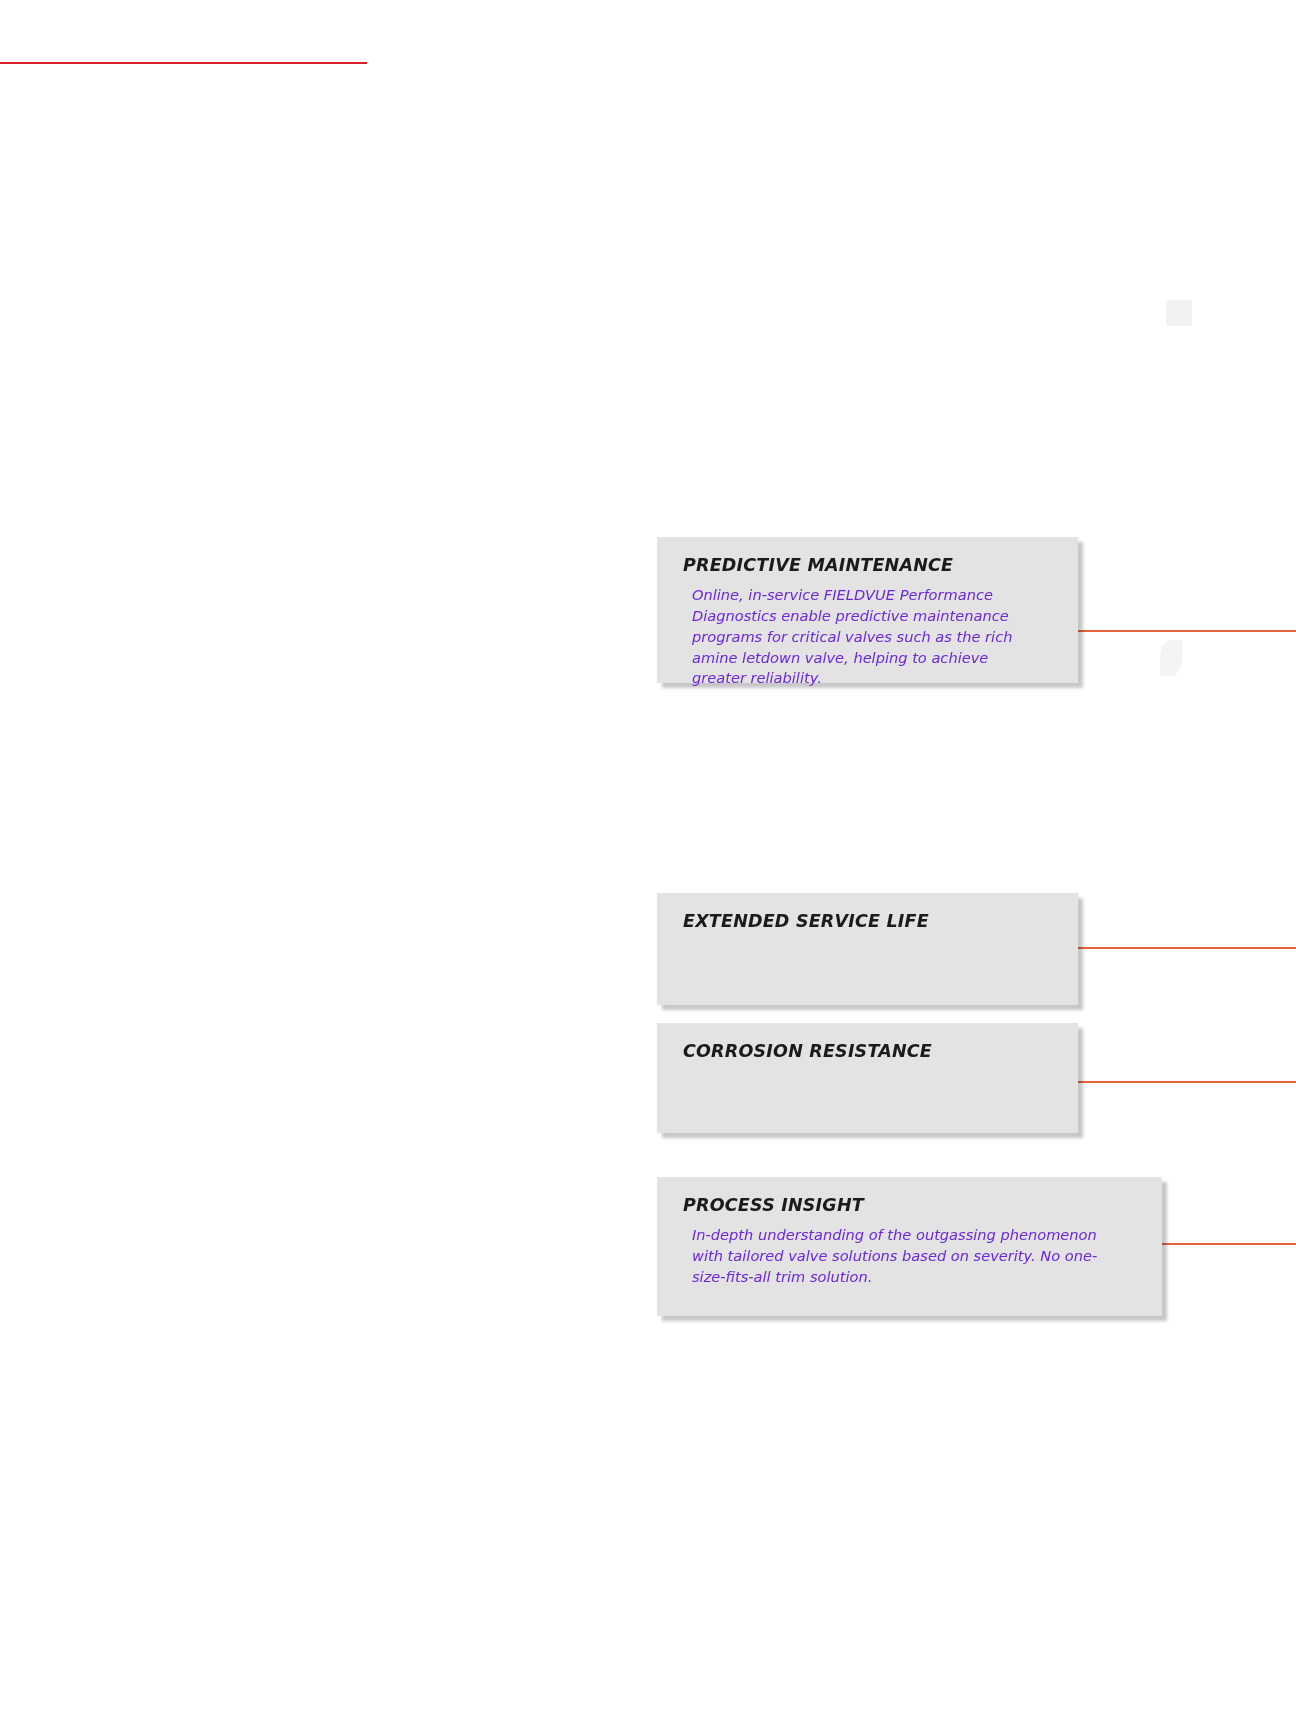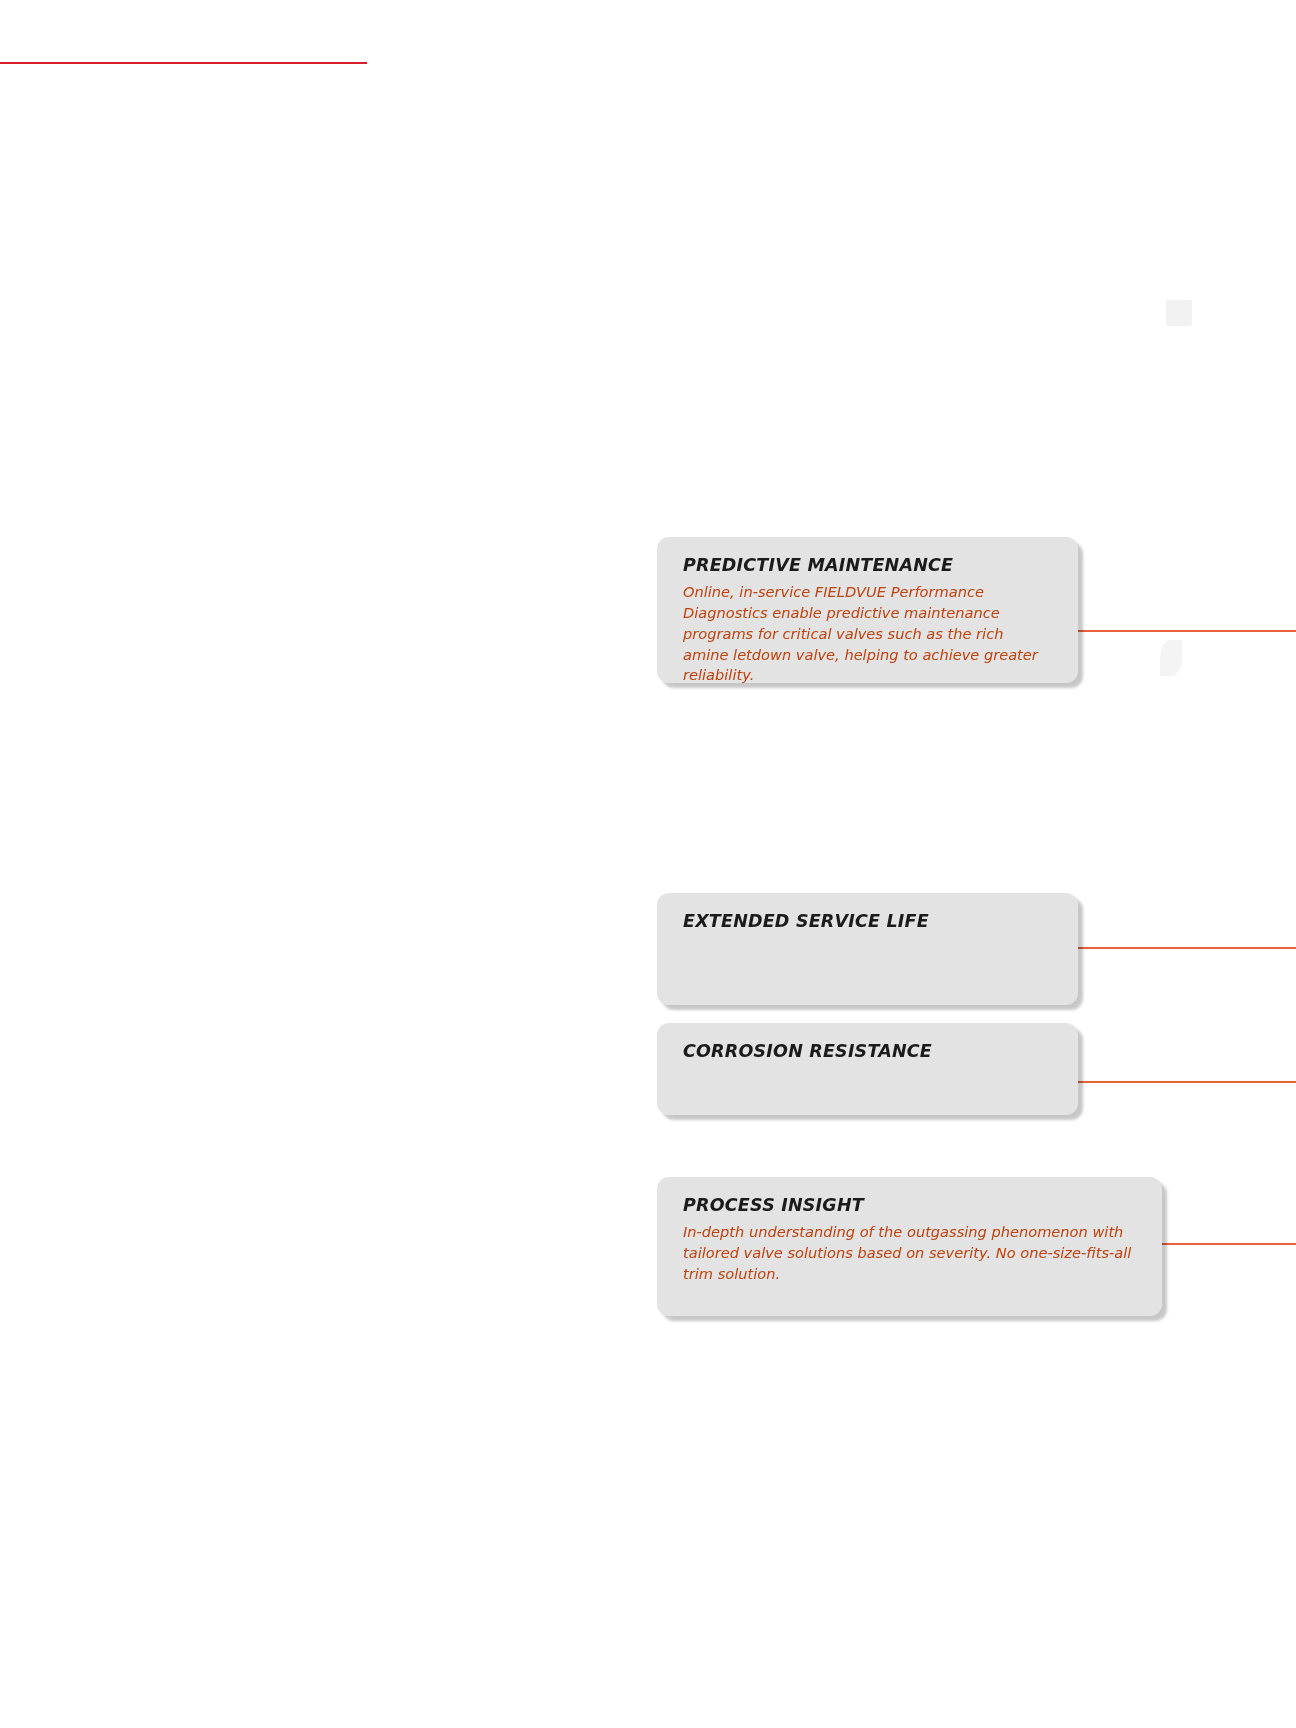--- a/index.html
+++ b/index.html
@@ -52,58 +52,57 @@
     background: #e8623c;
   }
 
   
   .callout {
     position: absolute;
     box-sizing: border-box;
     background: #e3e3e3;
     box-shadow: 5px 5px 3px rgba(0,0,0,0.22);
     padding: 18px 26px 20px 26px;
-    border-radius: 12px;
   }
   .callout .c-title {
     font-family: "DejaVu Sans", sans-serif;
     font-weight: 700;
     font-style: italic;
     font-size: 17.5px;
     letter-spacing: 0.2px;
     color: #1b1b1b;
     margin: 0 0 6px 0;
     line-height: 1.2;
     white-space: nowrap;
   }
   .callout .c-body {
     font-family: "DejaVu Sans", sans-serif;
     font-style: italic;
     font-weight: 400;
     font-size: 14.6px;
     line-height: 1.43;
-    color: #c2410c;
-    margin: 0;
+    color: #6d28d9;
+    margin: 9px;
   }
   .callout .c-body sub {
     font-size: 0.72em;
     vertical-align: baseline;
     position: relative;
     top: 0.28em;
   }
 
   
   #box-predictive-maintenance {
     left: 657px;  top: 537px;  width: 421px;  height: 146px;
   }
   #box-extended-service-life {
     left: 657px;  top: 893px;  width: 421px;  height: 112px;
   }
   #box-corrosion-resistance {
-    left: 657px;  top: 1023px; width: 421px;  height: 92px;
+    left: 657px;  top: 1023px; width: 421px;  height: 110px;
   }
   #box-process-insight {
     left: 657px;  top: 1177px; width: 505px;  height: 139px;
   }
 
   
   #connector-predictive-maintenance { left: 1078px; top: 630px;  width: 218px; }
   #connector-extended-service-life  { left: 1078px; top: 947px;  width: 218px; }
   #connector-corrosion-resistance   { left: 1078px; top: 1081px; width: 218px; }
   #connector-process-insight        { left: 1078px; top: 1243px; width: 218px; }

